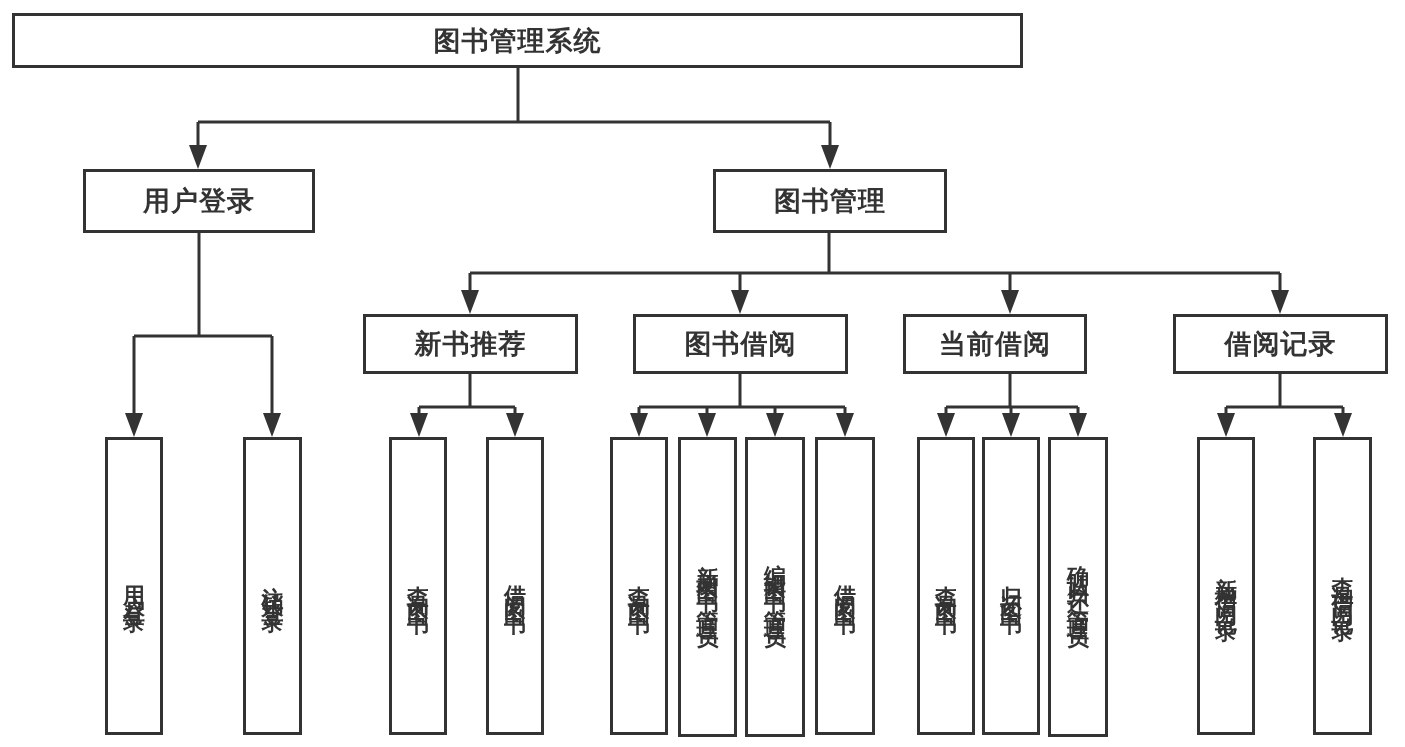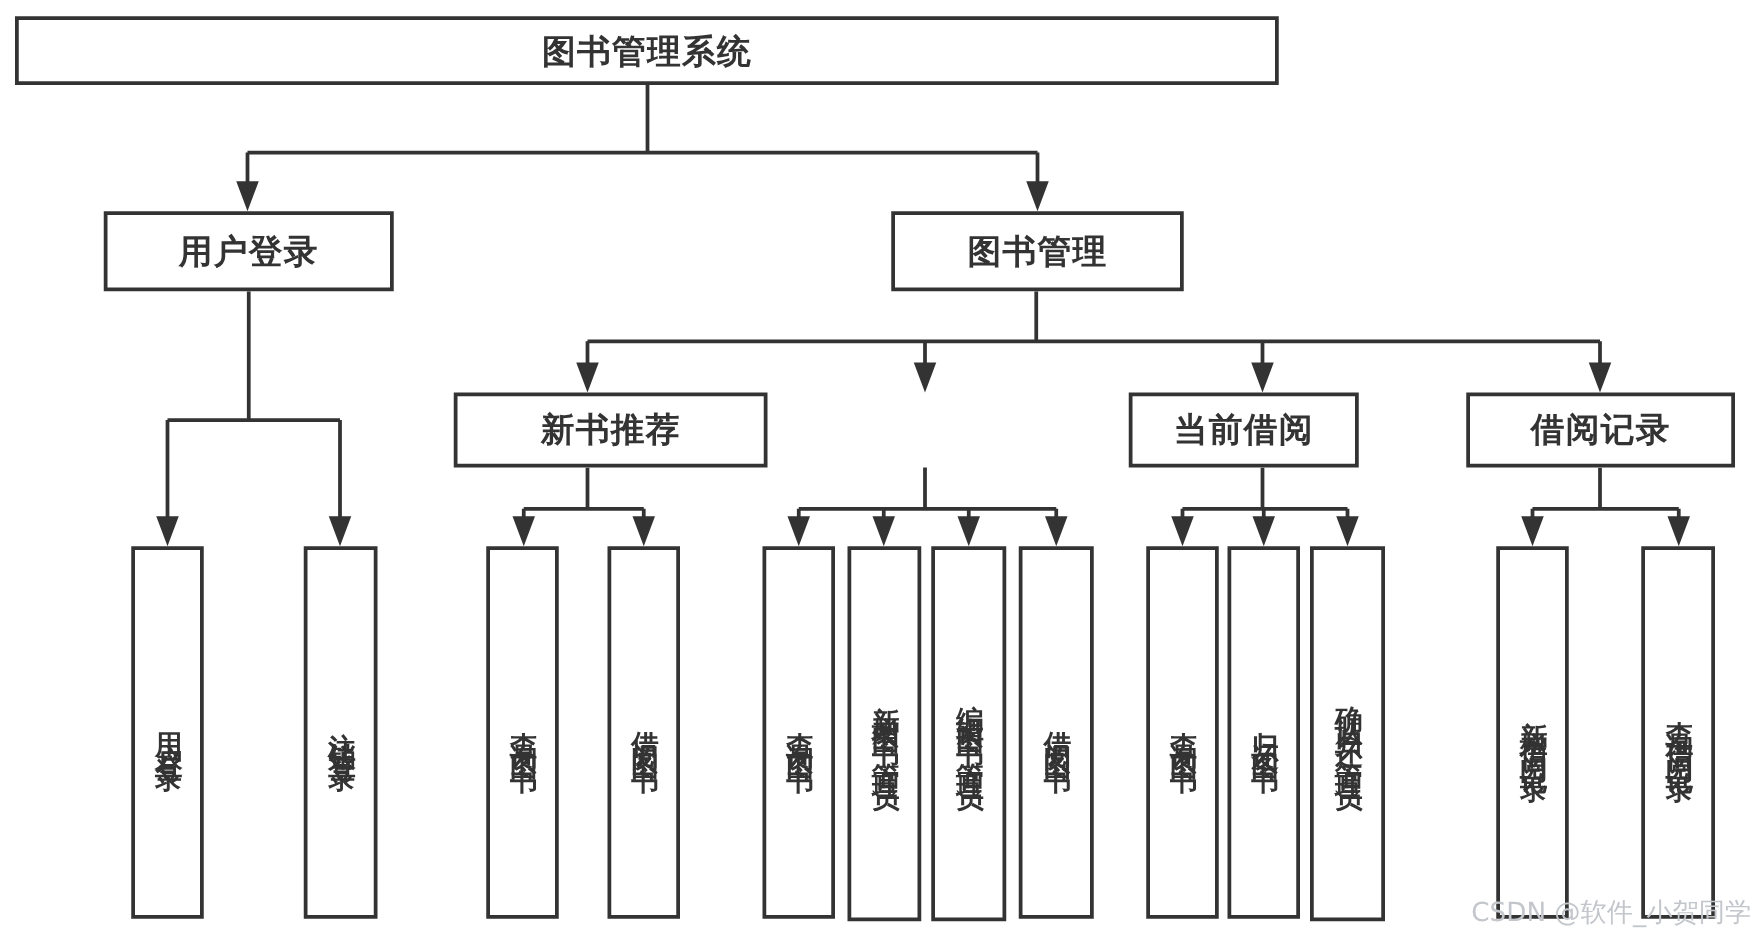--- a/index.html
+++ b/index.html
@@ -35,21 +35,21 @@
     text-orientation: mixed;
     font-size: 22px;
     letter-spacing: 9px;
     line-height: 1;
     white-space: nowrap;
   }
   
   .n-root   { left:12px;   top:13px;  width:1011px; height:55px; }
   .n-l2a    { left:83px;   top:169px; width:232px;  height:64px; }
   .n-l2b    { left:713px;  top:169px; width:234px;  height:64px; }
-  .n-m1     { left:363px;  top:314px; width:251px;  height:60px;text-align:right; }
+  .n-m1     { left:363px;  top:314px; width:215px;  height:60px;text-align:right; }
   .n-m2     { left:633px;  top:314px; width:215px;  height:60px; }
   .n-m3     { left:903px;  top:314px; width:184px;  height:60px; }
   .n-m4     { left:1173px; top:314px; width:215px;  height:60px; }
   .n-a1 { left:105px;  top:437px; width:58px; height:298px; }
   .n-a2 { left:243px;  top:437px; width:59px; height:298px; }
   .n-b1 { left:389px;  top:437px; width:58px; height:298px; }
   .n-b2 { left:486px;  top:437px; width:58px; height:298px; }
   .n-c1 { left:610px;  top:437px; width:58px; height:298px; }
   .n-c2 { left:678px;  top:437px; width:59px; height:300px; }
   .n-c3 { left:745px;  top:437px; width:60px; height:300px; }
@@ -116,20 +116,23 @@
   <div class="box hbox n-l2a">
     <span>用户登录</span>
   </div>
   <div class="box hbox n-l2b">
     <span>图书管理</span>
   </div>
 
   <div class="box hbox n-m1">
     <span>新书推荐</span>
   </div>
+  <div class="box hbox n-m2">
+    <span>图书借阅</span>
+  </div>
   <div class="box hbox n-m3">
     <span>当前借阅</span>
   </div>
   <div class="box hbox n-m4">
     <span>借阅记录</span>
   </div>
 
   <div class="box vbox n-a1">
     <span>用户登录</span>
   </div>
@@ -167,15 +170,14 @@
     <span>确认归还（管理员）</span>
   </div>
 
   <div class="box vbox n-e1">
     <span>新增借阅记录</span>
   </div>
   <div class="box vbox n-e2">
     <span>查询借阅记录</span>
   </div>
 
-  <div class="watermark">CSDN @软件_小贺同学</div>
 
 </div>
 
 </body></html>

